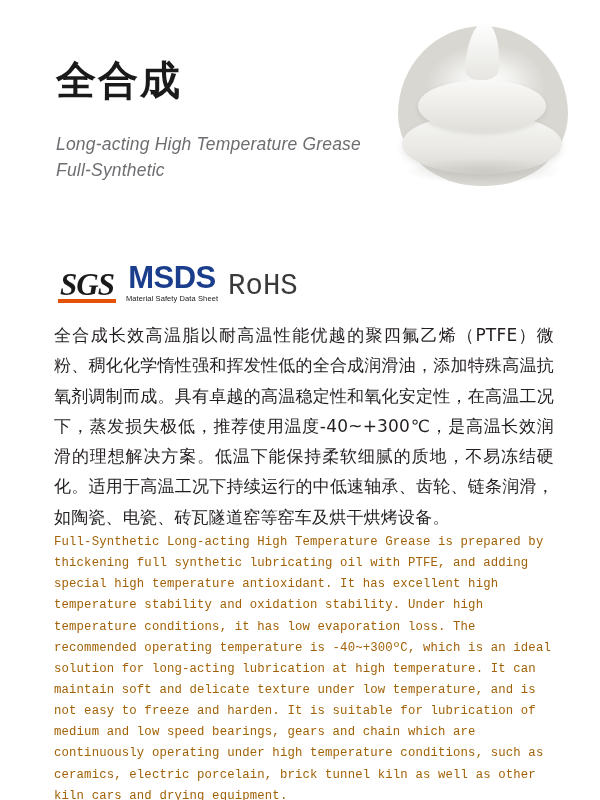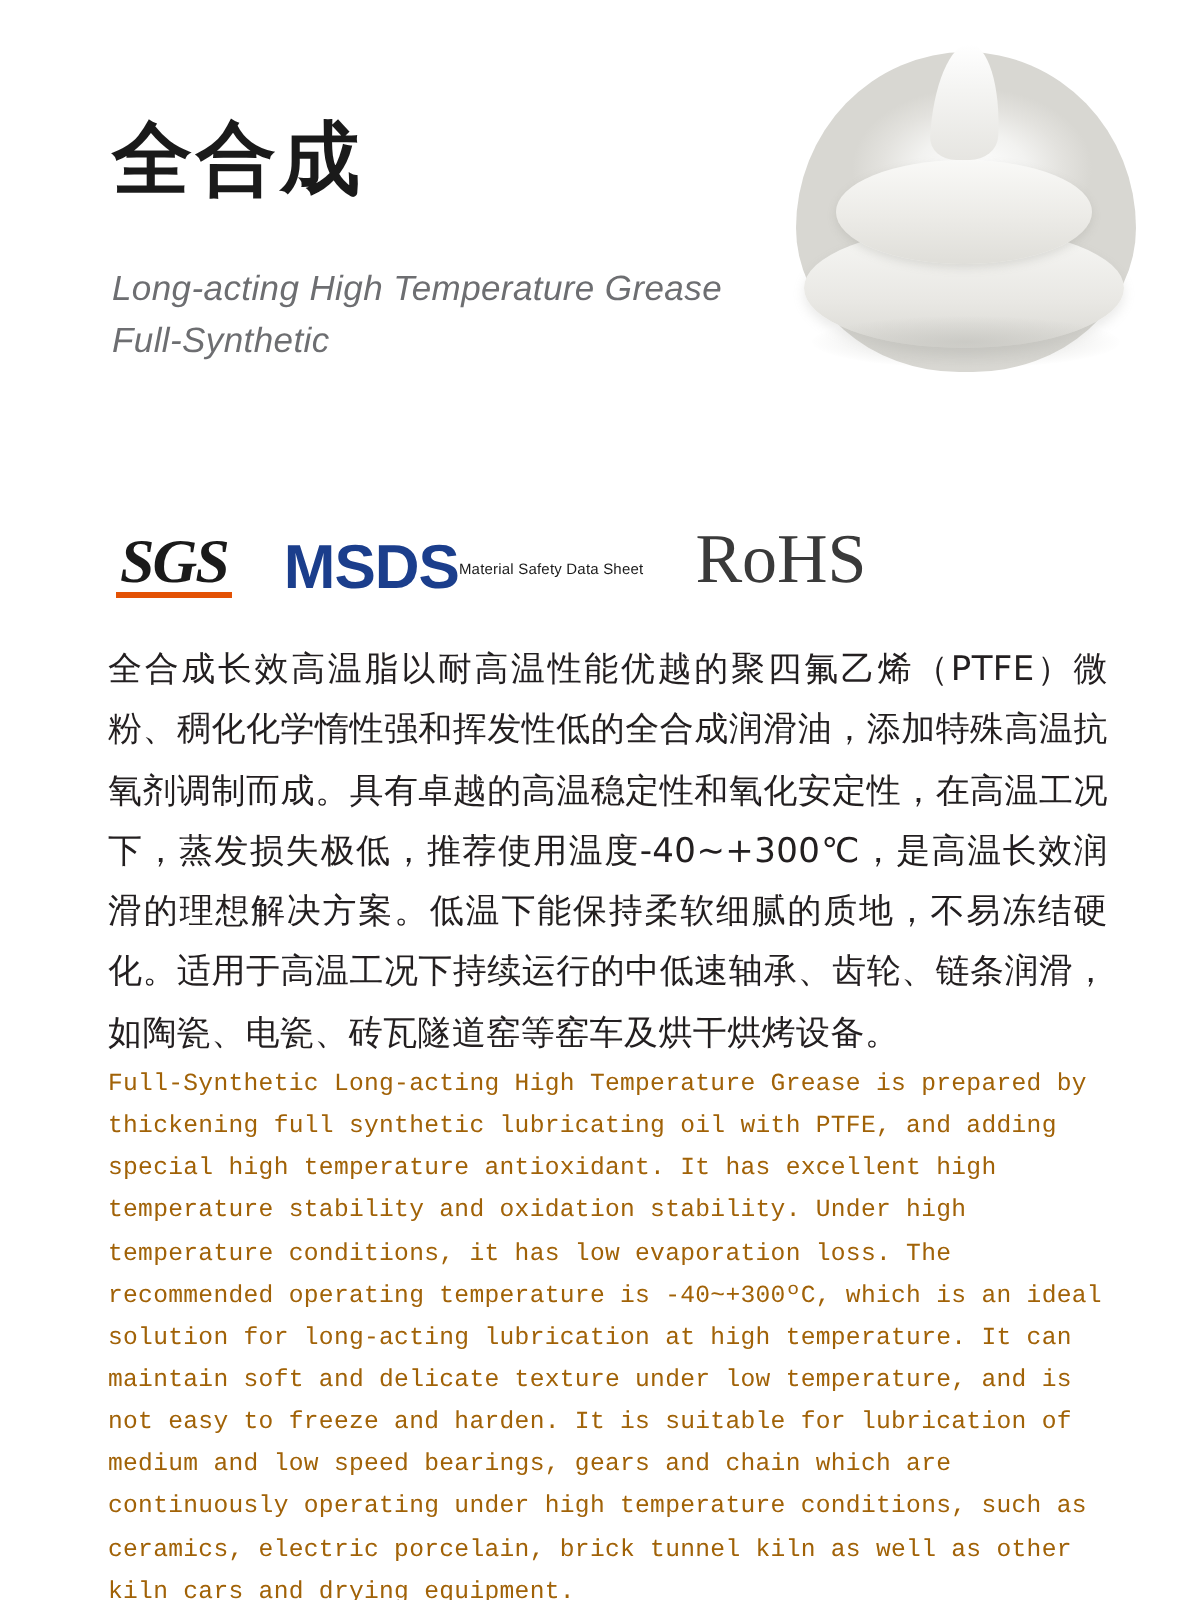--- a/index.html
+++ b/index.html
@@ -121,21 +121,21 @@
   }
   .title-en div { white-space: nowrap; }
 
   
   .certs {
     position: absolute;
     left: 58px;
     top: 262px;
     display: flex;
     align-items: flex-end;
-    gap: 26px;
+    gap: 10px;
   }
   .sgs {
     position: relative;
     font-family: "Liberation Serif", serif;
     font-weight: bold;
     font-style: italic;
     font-size: 31px;
     color: #1a1a1a;
     letter-spacing: -1px;
     padding: 0 2px 3px 2px;
@@ -145,41 +145,41 @@
     content: "";
     position: absolute;
     left: 0;
     right: 0;
     bottom: 0;
     height: 3.5px;
     background: #e35205;
   }
   .msds {
     display: flex;
-    flex-direction: row;
+    flex-direction: column;
     align-items: center;
     line-height: 1;
   }
   .msds-main {
     font-family: "Liberation Sans", sans-serif;
     font-weight: bold;
     font-size: 31px;
     color: #1b3e8c;
     letter-spacing: -0.5px;
   }
   .msds-sub {
     font-family: "Liberation Sans", sans-serif;
     font-size: 7.5px;
     color: #1a1a1a;
     letter-spacing: 0.1px;
     margin-top: 2px;
   }
   .rohs {
-    font-family: Liberation Serif, serif;
-    font-size: 35px;
+    font-family: Liberation Mono, monospace;
+    font-size: 29px;
     color: #3a3a3a;
     letter-spacing: 0px;
     line-height: 1;
     padding-bottom: 2px;
   }
 
   
   .body-cn {
     position: absolute;
     left: 54px;

